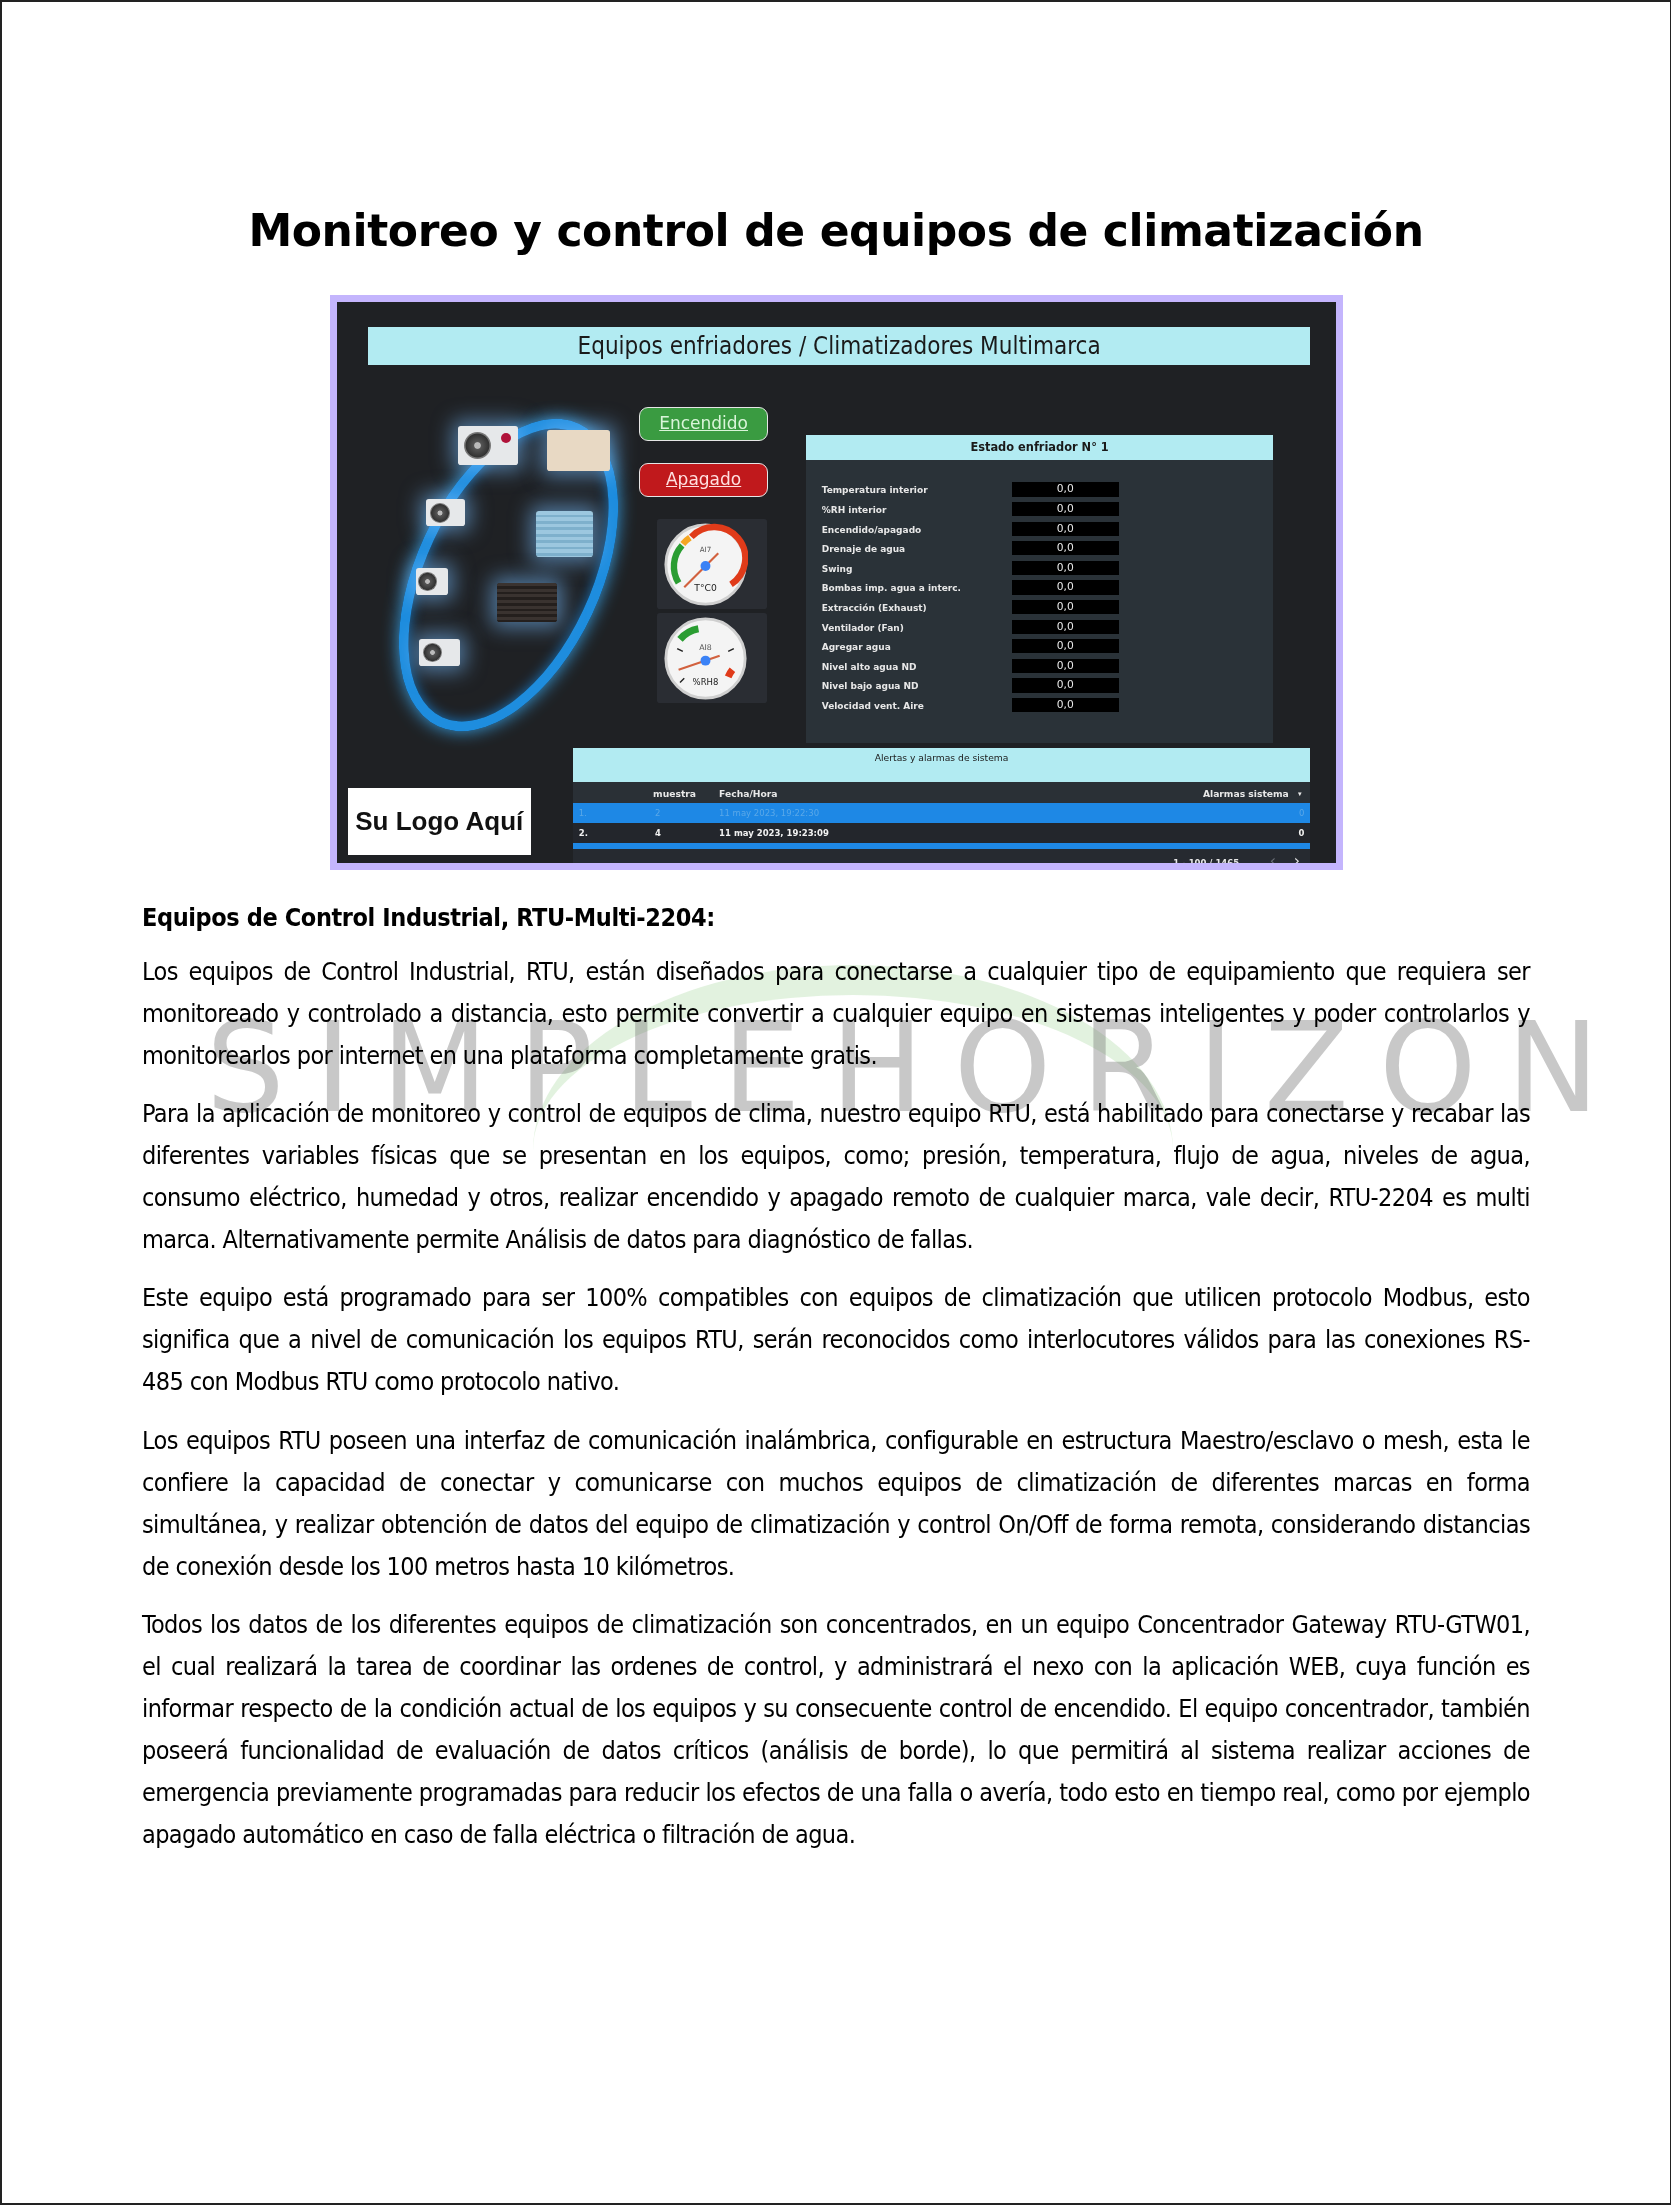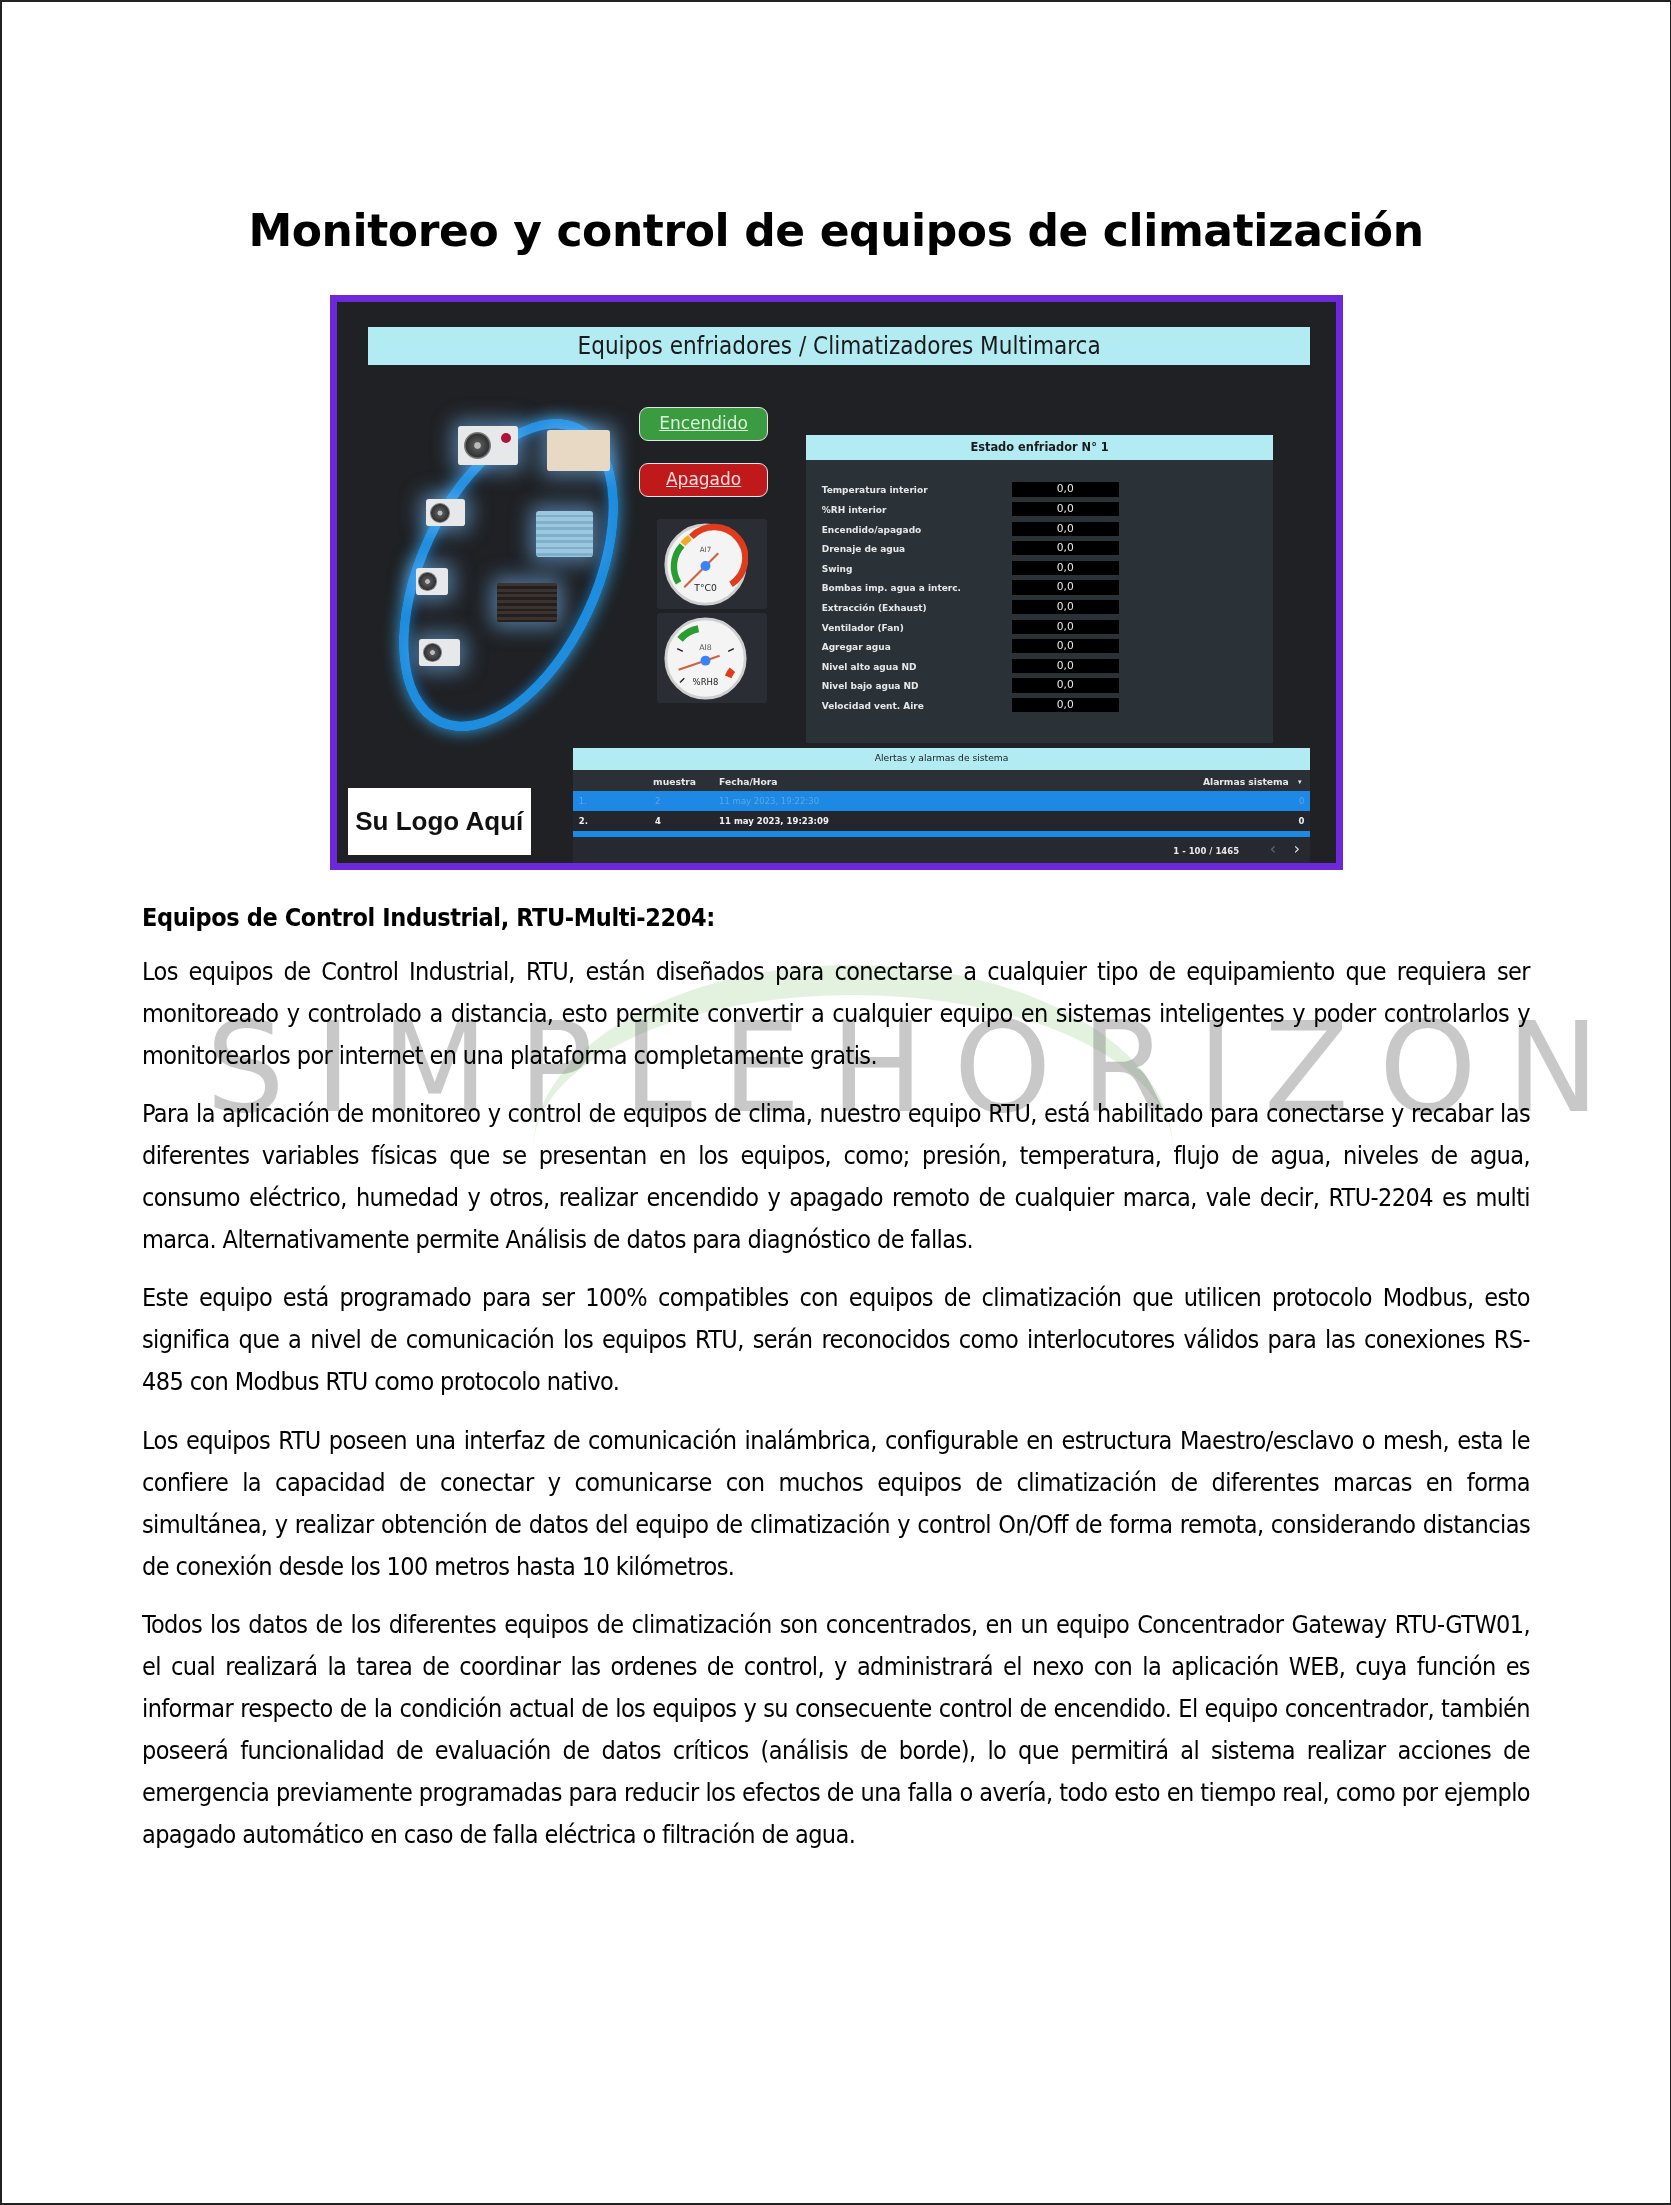--- a/index.html
+++ b/index.html
@@ -11,21 +11,21 @@
   }
   .doc-title {
     position: absolute; left: 0; top: 205px; width: 1672px; text-align: center;
     font-family: "DejaVu Sans", sans-serif; font-weight: bold; font-size: 44px; color: #000;
     letter-spacing: -0.4px;
   }
 
   
   .dash-wrap {
     position: absolute; left: 330px; top: 295px; width: 1013px; height: 575px;
-    background: #6d28d9; padding: 7.1px;
+    background: #c4b5fd; padding: 7.1px;
   }
   .dash {
     position: relative; width: 100%; height: 100%; background: #1f2124; overflow: hidden;
   }
   .dash-header {
     position: absolute; left: 31px; top: 25px; width: 942px; height: 38px;
     background: #b2ebf2; color: #1a1a1a; text-align: center;
     font-family: "DejaVu Sans Condensed", "DejaVu Sans", sans-serif; font-size: 24px; line-height: 38px;
   }
   .devices { position: absolute; left: 43px; top: 85px; width: 242px; height: 384px; }
@@ -59,21 +59,21 @@
   }
   .status-rows { position: absolute; left: 15.6px; top: 46px; width: 441px; }
   .srow { position: relative; height: 19.6px; }
   .srow .lbl { position: absolute; left: 0; top: 4.3px; color: #e8e8e8; font-family: "DejaVu Sans", sans-serif; font-weight: bold; font-size: 9px; }
   .srow .val {
     position: absolute; left: 190px; top: 1.4px; width: 107px; height: 14.2px; background: #000;
     color: #e8e8e8; text-align: center; font-family: "DejaVu Sans", sans-serif; font-size: 10.7px; line-height: 14.2px;
   }
 
   .alerts { position: absolute; left: 236px; top: 446px; width: 737px; height: 115px; background: #262a30; }
-  .alerts-head { height: 22px; background: #b2ebf2; color: #1a1a1a; text-align: center; font-family: "DejaVu Sans", sans-serif; font-size: 9.2px; line-height: 19px; }
+  .alerts-head { height: 34px; background: #b2ebf2; color: #1a1a1a; text-align: center; font-family: "DejaVu Sans", sans-serif; font-size: 9.2px; line-height: 19px; }
   .alerts-cols { position: relative; height: 21.3px; background: #2a3036; color: #e8e8e8; font-family: "DejaVu Sans", sans-serif; font-weight: bold; font-size: 9.2px; }
   .alerts-cols span { position: absolute; top: 5.7px; }
   .arow { position: relative; height: 20px; font-family: "DejaVu Sans", sans-serif; font-size: 8.5px; }
   .arow span { position: absolute; top: 5px; }
   .arow.sel { background: #1e88e5; color: #5aa8e8; }
   .arow.norm { background: #23262c; color: #f2f2f2; font-weight: bold; }
   .arow-strip { height: 5.7px; background: #1e88e5; }
   .pager { position: relative; height: 27px; color: #e8e8e8; font-family: "DejaVu Sans", sans-serif; font-size: 8.5px; font-weight: bold; }
   .pager span { position: absolute; top: 8.5px; }
   .pager .nav { font-size: 15.6px; top: 2.8px; font-weight: normal; cursor: pointer; }

